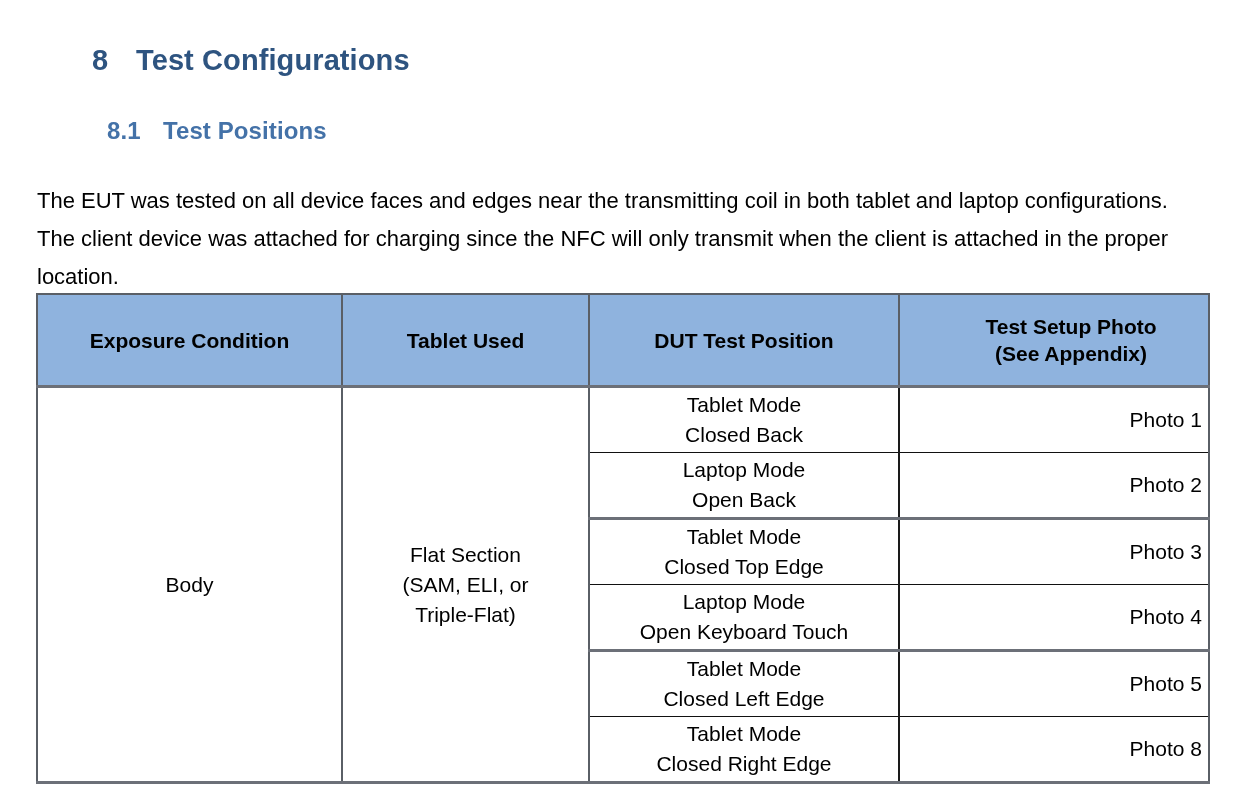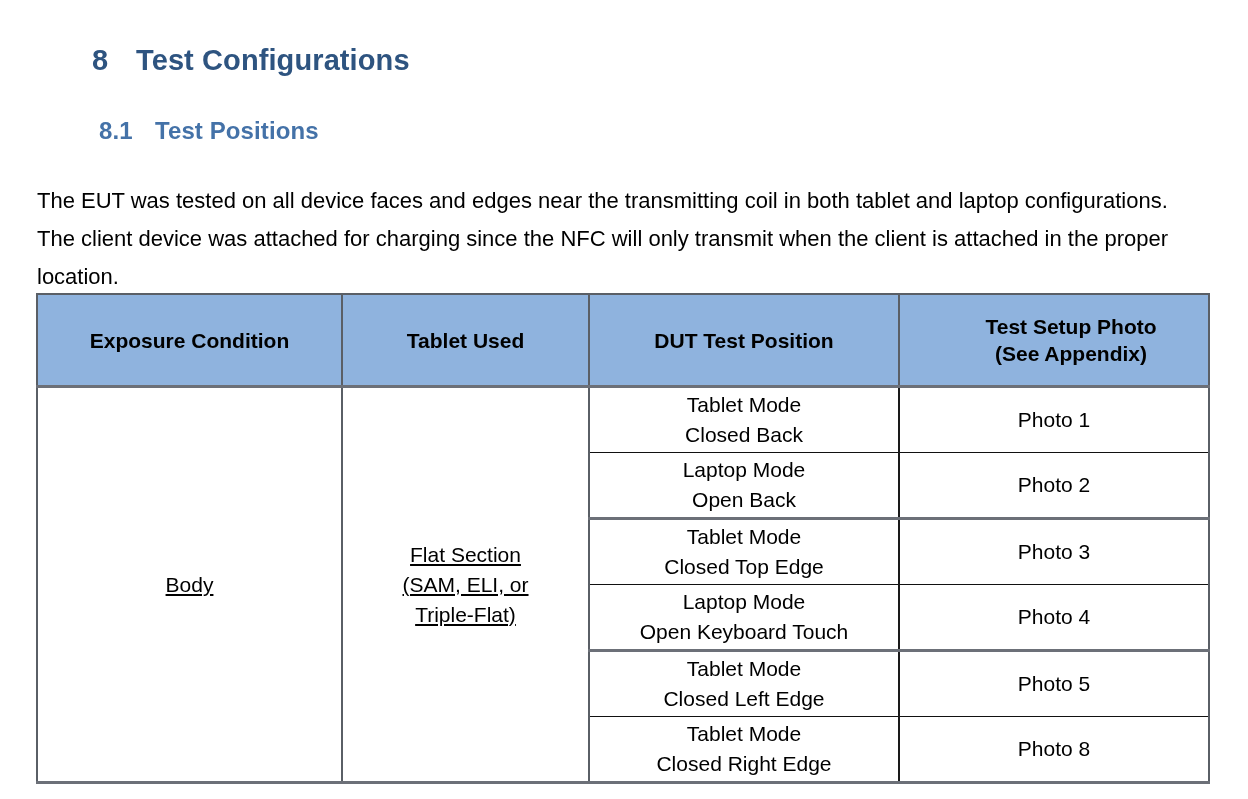--- a/index.html
+++ b/index.html
@@ -28,21 +28,21 @@
     font-size: 29px;
     font-weight: bold;
     color: #2E5480;
     letter-spacing: 0.1px;
     white-space: nowrap;
   }
   .h1 .num { display: inline-block; min-width: 44px; }
 
   .h2 {
     position: absolute;
-    left: 99px;
+    left: 107px;
     top: 117px;
     font-size: 24px;
     font-weight: bold;
     color: #4472A8;
     letter-spacing: 0.1px;
     white-space: nowrap;
   }
   .h2 .num { display: inline-block; min-width: 56px; }
 
   
@@ -96,25 +96,24 @@
   tbody td {
     font-size: 21px;
     text-align: center;
     vertical-align: middle;
     padding: 2px 6px;
     height: 60px;
     background: #ffffff;
     line-height: 30px;
     border-right: 2px solid #1a1a1a;
   }
-  tbody td:last-child { border-right: none; }
+  tbody td:last-child { border-right: none; text-align: right; }
 
   td.merged {
     border-right: 2px solid #5A5F66;
-    text-decoration: underline;
   }
 
   
   tr.sep-thin td { border-bottom: 1.5px solid #111111; }
   tr.sep-thick td { border-bottom: 3px solid #6C7078; }
   tr.sep-none td { border-bottom: none; }
 
   .cellline { display: block; }
 </style>
 </head>

